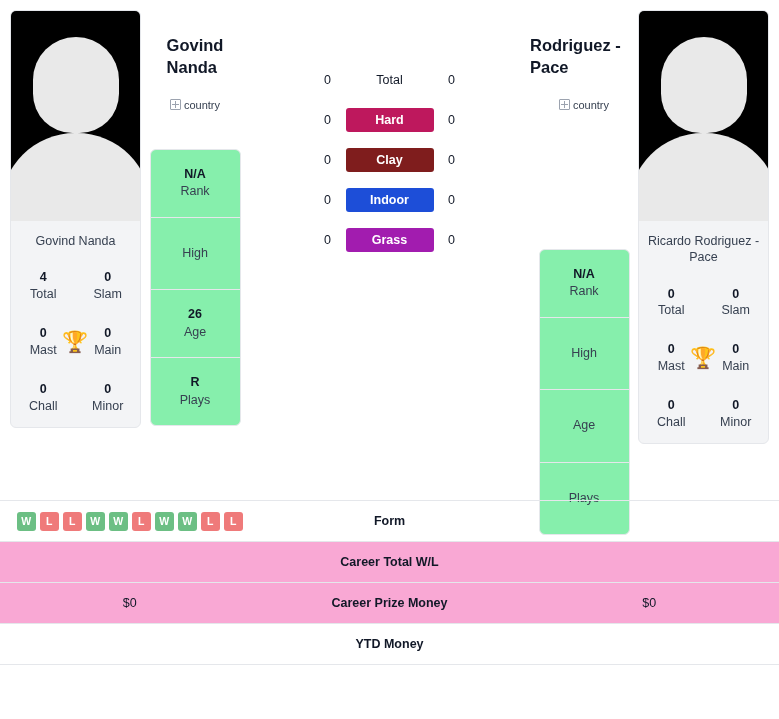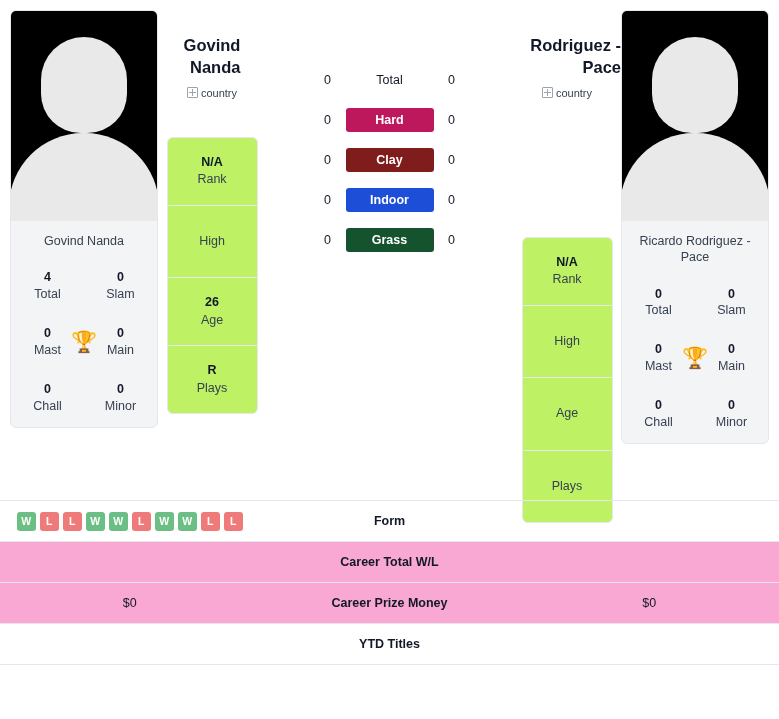--- a/index.html
+++ b/index.html
@@ -16,21 +16,21 @@
   
   .top {
     display: flex;
     align-items: flex-start;
     padding: 10px 10px 0 10px;
     height: 500px;
   }
 
   
   .player-card {
-    width: 148px;
+    width: 131px;
     background: #f3f4f6;
     border: 1px solid #e5e7eb;
     border-radius: 6px;
     overflow: hidden;
     flex: 0 0 auto;
   }
   .photo {
     width: 100%;
     height: 210px;
     background: #000000;
@@ -96,27 +96,27 @@
   .mid-col {
     flex: 0 0 auto;
     width: 108px;
     display: flex;
     flex-direction: column;
     align-items: center;
   }
   .mid-name {
     font-size: 16.5px;
     font-weight: bold;
-    text-align: right;
+    text-align: left;
     color: #111827;
     line-height: 1.35;
     padding-top: 24px;
   }
   .flag-box {
-    margin-top: 8px;
+    margin-top: 20px;
     font-size: 11px;
     color: #374151;
     display: flex;
     align-items: center;
     gap: 3px;
   }
   .flag-ph {
     display: inline-block;
     width: 11px; height: 11px;
     border: 1px solid #9ca3af;
@@ -130,21 +130,21 @@
     background: #9ca3af;
   }
   .flag-ph::before { left: 1px; top: 4px; width: 7px; height: 1px; }
   .flag-ph::after { left: 4px; top: 1px; width: 1px; height: 7px; }
 
   .info-stack {
     width: 91px;
     border: 1px solid #e5e7eb;
     border-radius: 6px;
     overflow: hidden;
-    background: #bef264;
+    background: #86efac;
   }
   .info-stack.left { margin-top: 38px; }
   .info-stack.right { margin-top: 138px; }
   .info-row {
     border-bottom: 1px solid #e5e7eb;
     text-align: center;
     padding: 16px 4px;
   }
   .info-row:last-child { border-bottom: none; }
   .info-val {
@@ -325,21 +325,21 @@
         <div class="bar" style="background:#7f1d1d">Clay</div>
         <div class="bar-num">0</div>
       </div>
       <div class="bar-row">
         <div class="bar-num">0</div>
         <div class="bar" style="background:#1d4ed8">Indoor</div>
         <div class="bar-num">0</div>
       </div>
       <div class="bar-row">
         <div class="bar-num">0</div>
-        <div class="bar" style="background:#14532d">Grass</div>
+        <div class="bar" style="background:#a21caf">Grass</div>
         <div class="bar-num">0</div>
       </div>
     </div>
 
     <div class="mid-col">
       <div class="mid-name">
         <div>Rodriguez - Pace</div>
       </div>
       <div class="flag-box">
         <span class="flag-ph"></span>
@@ -428,18 +428,18 @@
 
 
     <div class="brow alt">
       <div class="bcell">$0</div>
       <div class="bcell mid">Career Prize Money</div>
       <div class="bcell">$0</div>
     </div>
 
     <div class="brow">
       <div class="bcell"></div>
-      <div class="bcell mid">YTD Titles</div>
+      <div class="bcell mid">YTD Money</div>
       <div class="bcell"></div>
     </div>
 
   </div>
 </div>
 
 </body></html>

